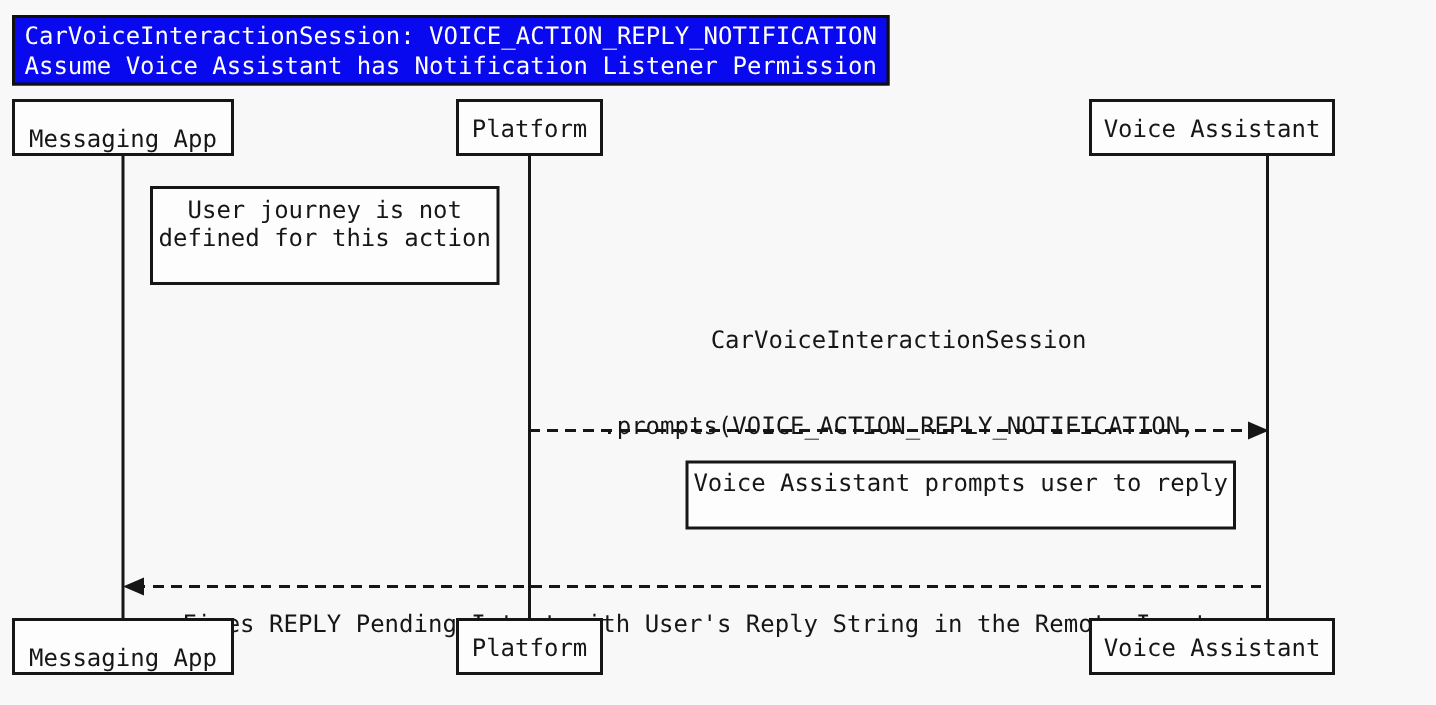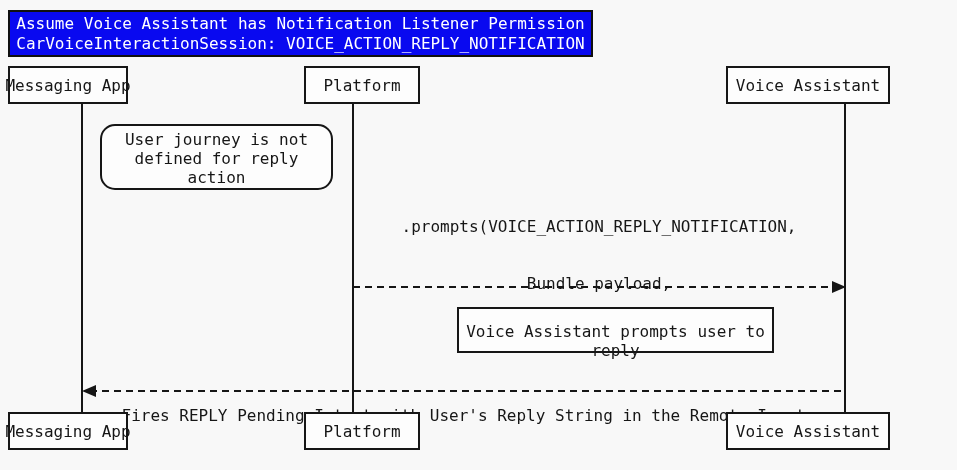--- a/index.html
+++ b/index.html
@@ -37,33 +37,33 @@
     height: 38px;
     border: 2px solid #161616;
     background: #fdfdfd;
     display: flex;
     align-items: center;
     justify-content: center;
     white-space: nowrap;
   }
   .row-top { top: 66px; }
   .row-bottom { top: 412px; }
-  .actor-messaging { left: 8px;   width: 120px; }
-  .actor-platform  { left: 304px; width: 116px;  }
+  .actor-messaging { left: 8px;   width: 148px; align-items: flex-end; }
+  .actor-platform  { left: 304px; width: 98px;  }
   .actor-voice     { left: 726px; width: 164px; }
 
   .note-box {
     position: absolute;
     border: 2px solid #161616;
     background: #fdfdfd;
     text-align: center;
     line-height: 19px;
   }
-  .note-1 { left: 100px; top: 124px; width: 233px; height: 66px; padding-top: 4px; border-radius: 15px; }
-  .note-2 { left: 457px; top: 307px; width: 317px; height: 46px; padding-top: 13px; }
+  .note-1 { left: 100px; top: 124px; width: 233px; height: 66px; padding-top: 4px; }
+  .note-2 { left: 457px; top: 307px; width: 367px; height: 46px; padding-top: 3px; }
 
   .msg-text {
     position: absolute;
     text-align: center;
     line-height: 19px;
     white-space: pre;
   }
   .msg-1 { left: 353px; top: 179px; width: 492px; }
   .msg-2 { left: 82px;  top: 368px; width: 763px; }
 
@@ -87,40 +87,41 @@
 </head>
 <body>
 
 <div id="stage">
 
   <div class="lifeline" style="left:81px"></div>
   <div class="lifeline" style="left:352px"></div>
   <div class="lifeline" style="left:844px"></div>
 
   <div class="title-box">
+    <div>CarVoiceInteractionSession: VOICE_ACTION_REPLY_NOTIFICATION</div>
     <div>Assume Voice Assistant has Notification Listener Permission</div>
-    <div>CarVoiceInteractionSession: VOICE_ACTION_REPLY_NOTIFICATION</div>
   </div>
 
   <div class="actor-box row-top actor-messaging">
     <span>Messaging App</span>
   </div>
   <div class="actor-box row-top actor-platform">
     <span>Platform</span>
   </div>
   <div class="actor-box row-top actor-voice">
     <span>Voice Assistant</span>
   </div>
 
   <div class="note-box note-1">
     <div>User journey is not</div>
-    <div>defined for reply action</div>
+    <div>defined for this action</div>
   </div>
 
   <div class="msg-text msg-1">
+    <div>CarVoiceInteractionSession</div>
     <div>.prompts(VOICE_ACTION_REPLY_NOTIFICATION,</div>
     <div>Bundle payload,</div>
   </div>
 
   <div class="dashed-line arrow-1-line"></div>
   <div class="arrowhead arrowhead-right"></div>
 
   <div class="note-box note-2">
     <div>Voice Assistant prompts user to reply</div>
   </div>

